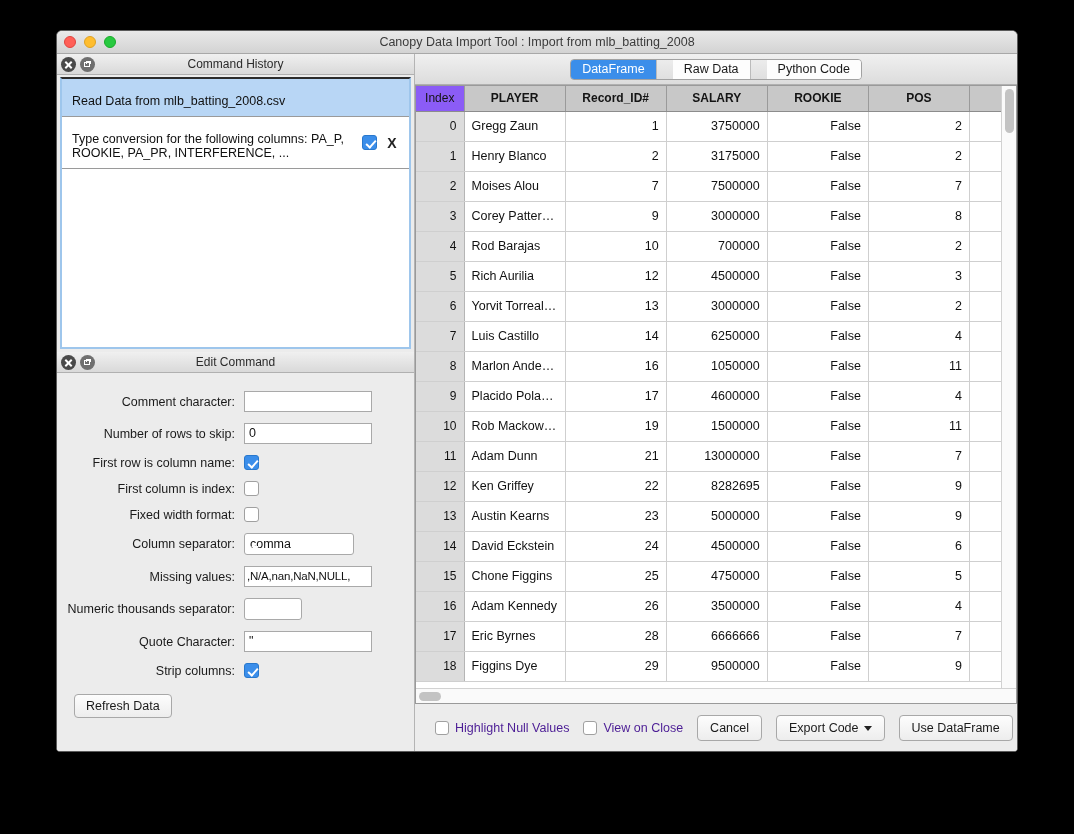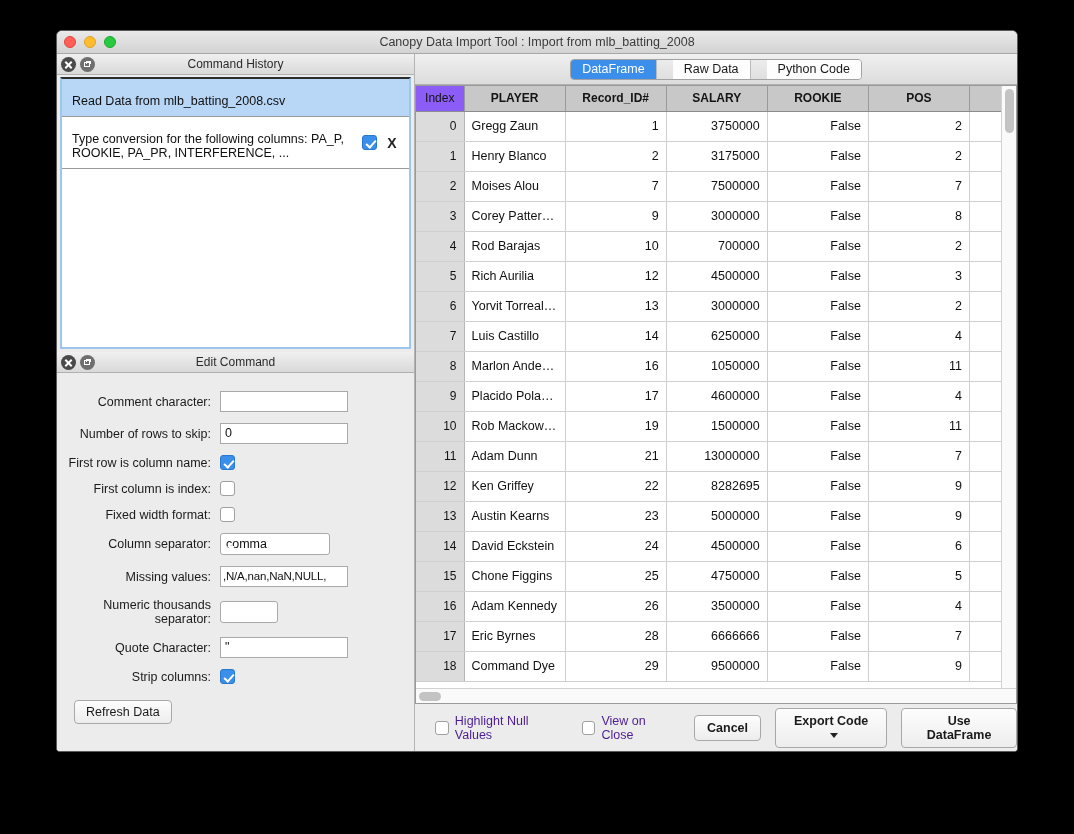--- a/index.html
+++ b/index.html
@@ -114,21 +114,21 @@
   }
 
   
   #edit-panel { flex: 1; background: #ececec; }
   #form { padding: 18px 0 0 0; }
   .frow {
     display: flex; align-items: center;
     margin-bottom: 11px;
   }
   .flabel {
-    width: 163px; text-align: right; padding-right: 9px;
+    width: 187px; text-align: right; padding-right: 9px;
     font-size: 12.5px; color: #1a1a1a;
   }
   .ftext {
     width: 128px; height: 21px;
     border: 1px solid #a9a9a9; background: #fff;
     font-size: 12.5px; color: #111;
     padding: 0 4px; line-height: 19px;
     font-family: "Liberation Sans", sans-serif;
   }
   .ftext.tight { font-size: 11.5px; letter-spacing: -0.2px; padding: 0 2px; }
@@ -269,21 +269,21 @@
     height: 48px; display: flex; align-items: center;
     padding-left: 20px; gap: 14px;
     background: #ececec;
   }
   .bcheckwrap { display: flex; align-items: center; gap: 6px; }
   .bcheck {
     width: 14px; height: 14px; border-radius: 3px;
     border: 1px solid #a0a0a0; background: #fff;
   }
   .blabel { font-size: 12.5px; color: #4c1d95; }
-  #bottombar .btn { padding: 5px 12px; font-weight: bold; }
+  #bottombar .btn { padding: 5px 12px; }
   .caret {
     display: inline-block; margin-left: 5px;
     border-left: 4px solid transparent; border-right: 4px solid transparent;
     border-top: 5px solid #222; vertical-align: middle;
   }
 </style>
 </head>
 <body>
 
 <div id="window">
@@ -594,21 +594,21 @@
                   <td class="idx">17</td>
                   <td class="name">Eric Byrnes</td>
                   <td class="num">28</td>
                   <td class="num">6666666</td>
                   <td class="num">False</td>
                   <td class="num">7</td>
                   <td class="blank"></td>
                 </tr>
                 <tr>
                   <td class="idx">18</td>
-                  <td class="name">Command Dye</td>
+                  <td class="name">Figgins Dye</td>
                   <td class="num">29</td>
                   <td class="num">9500000</td>
                   <td class="num">False</td>
                   <td class="num">9</td>
                   <td class="blank"></td>
                 </tr>
               </tbody>
           </table>
           <div id="vscroll">
             <div id="vthumb"></div>

